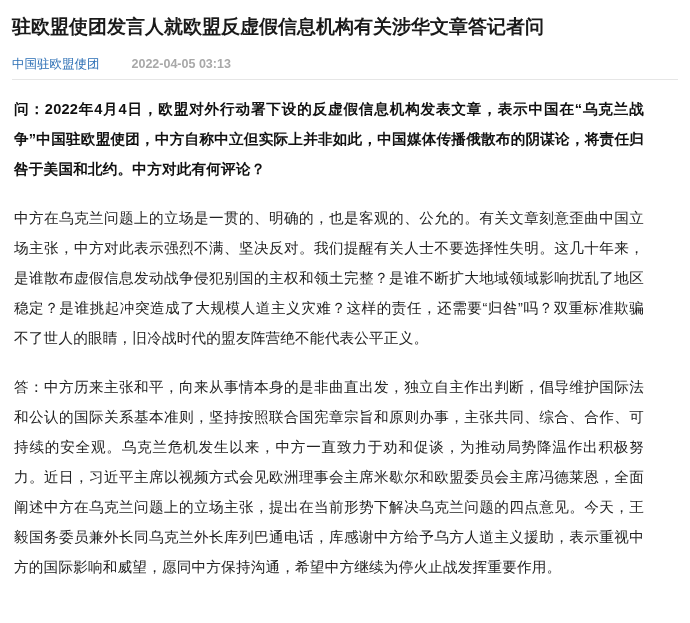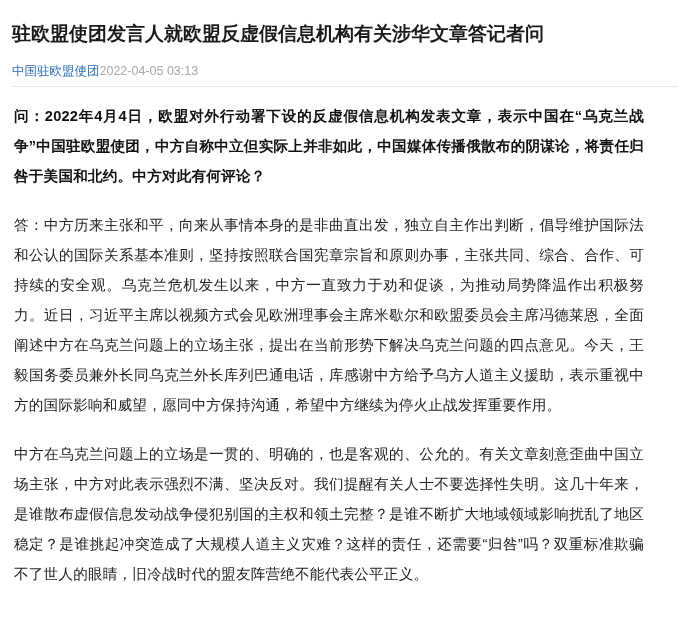--- a/index.html
+++ b/index.html
@@ -10,46 +10,47 @@
   body {
     width: 690px;
     min-height: 623px;
     font-family: "Liberation Sans", sans-serif;
     color: #222222;
     -webkit-font-smoothing: antialiased;
   }
   .page {
     width: 658px;
     box-sizing: border-box;
-    padding: 16px 12px 0 12px;
+    padding: 9px 12px 0 12px;
   }
   .article-title {
     font-size: 19px;
     font-weight: 700;
     color: #1a1a1a;
     line-height: 28px;
     letter-spacing: 0px;
     margin: 4px 0 0 0;
   }
   .meta-row {
     display: flex;
     align-items: center;
-    gap: 0;
+    gap: 32px;
     margin-top: 14px;
     margin-bottom: 6px;
   }
   .meta-source {
     font-size: 12.5px;
     color: #2c6fb5;
     line-height: 18px;
   }
   .meta-date {
     font-size: 12.5px;
     color: #a8a8a8;
     line-height: 18px;
+    font-weight: bold;
   }
   .divider {
     height: 1px;
     background: #e6e6e6;
     width: 666px;
     margin: 4px 0 14px 0;
   }
   .body-wrap {
     padding: 0 2px;
   }
@@ -76,17 +77,17 @@
 
   <div class="meta-row">
     <span class="meta-source">中国驻欧盟使团</span>
     <span class="meta-date">2022-04-05 03:13</span>
   </div>
 
   <div class="divider"></div>
 
   <div class="body-wrap">
     <p class="para bold">问：2022年4月4日，欧盟对外行动署下设的反虚假信息机构发表文章，表示中国在“乌克兰战争”中国驻欧盟使团，中方自称中立但实际上并非如此，中国媒体传播俄散布的阴谋论，将责任归咎于美国和北约。中方对此有何评论？</p>
+    <p class="para">中方在乌克兰问题上的立场是一贯的、明确的，也是客观的、公允的。有关文章刻意歪曲中国立场主张，中方对此表示强烈不满、坚决反对。我们提醒有关人士不要选择性失明。这几十年来，是谁散布虚假信息发动战争侵犯别国的主权和领土完整？是谁不断扩大地域领域影响扰乱了地区稳定？是谁挑起冲突造成了大规模人道主义灾难？这样的责任，还需要“归咎”吗？双重标准欺骗不了世人的眼睛，旧冷战时代的盟友阵营绝不能代表公平正义。</p>
     <p class="para">答：中方历来主张和平，向来从事情本身的是非曲直出发，独立自主作出判断，倡导维护国际法和公认的国际关系基本准则，坚持按照联合国宪章宗旨和原则办事，主张共同、综合、合作、可持续的安全观。乌克兰危机发生以来，中方一直致力于劝和促谈，为推动局势降温作出积极努力。近日，习近平主席以视频方式会见欧洲理事会主席米歇尔和欧盟委员会主席冯德莱恩，全面阐述中方在乌克兰问题上的立场主张，提出在当前形势下解决乌克兰问题的四点意见。今天，王毅国务委员兼外长同乌克兰外长库列巴通电话，库感谢中方给予乌方人道主义援助，表示重视中方的国际影响和威望，愿同中方保持沟通，希望中方继续为停火止战发挥重要作用。</p>
-    <p class="para">中方在乌克兰问题上的立场是一贯的、明确的，也是客观的、公允的。有关文章刻意歪曲中国立场主张，中方对此表示强烈不满、坚决反对。我们提醒有关人士不要选择性失明。这几十年来，是谁散布虚假信息发动战争侵犯别国的主权和领土完整？是谁不断扩大地域领域影响扰乱了地区稳定？是谁挑起冲突造成了大规模人道主义灾难？这样的责任，还需要“归咎”吗？双重标准欺骗不了世人的眼睛，旧冷战时代的盟友阵营绝不能代表公平正义。</p>
   </div>
 
 </div>
 
 </body></html>

